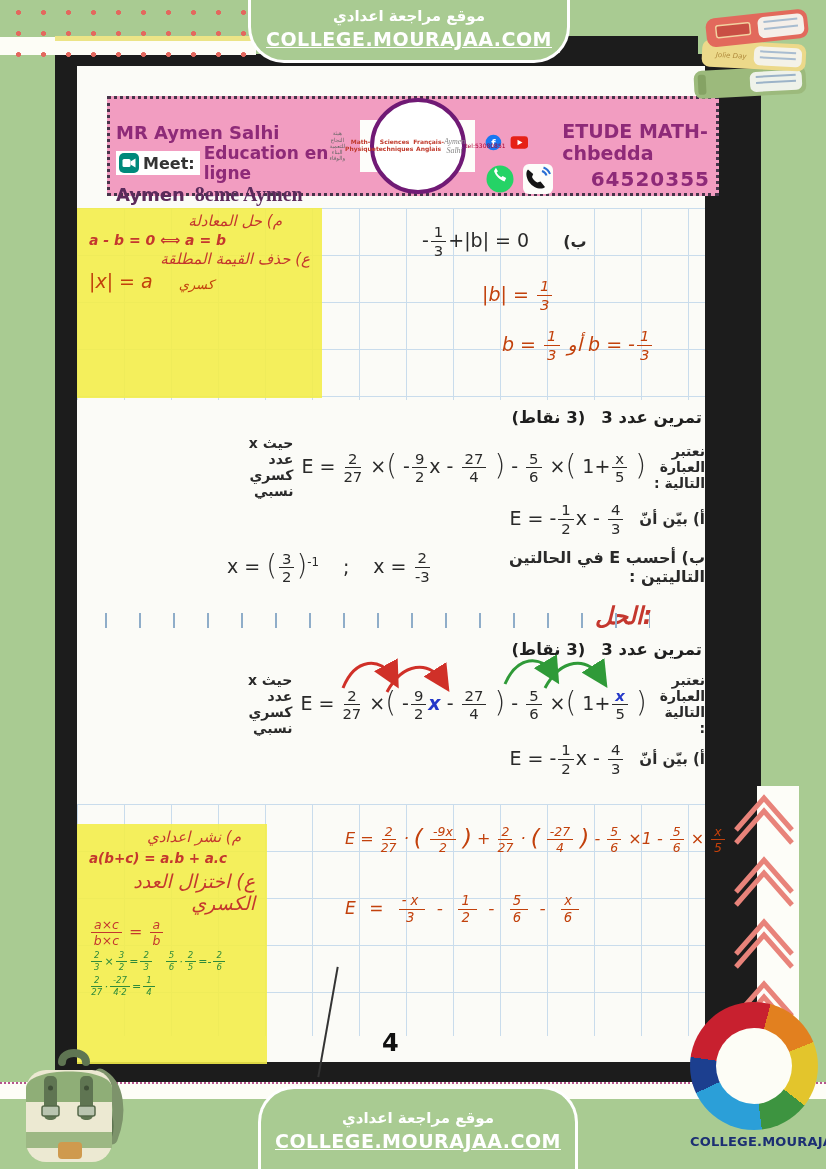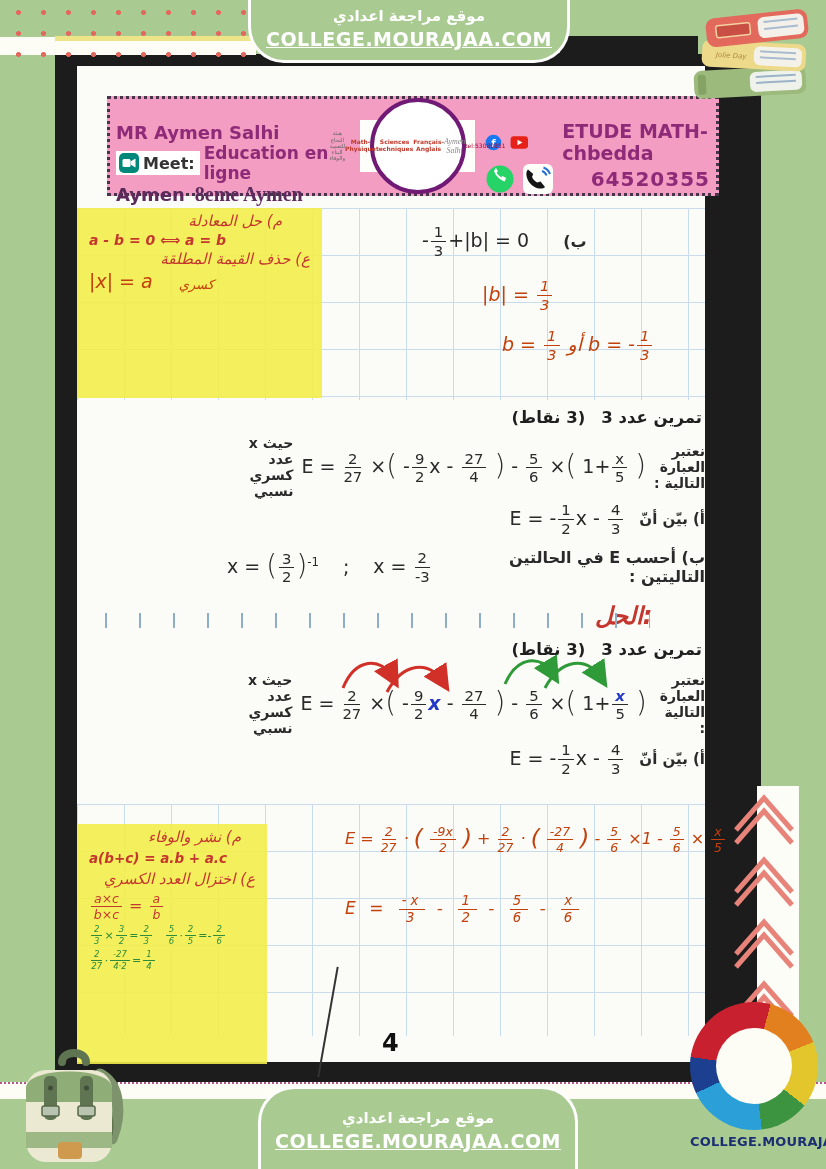--- a/index.html
+++ b/index.html
@@ -342,23 +342,23 @@
               <span class="fd">2</span>
             </span>x - <span class="frac">
               <span class="fn">4</span>
               <span class="fd">3</span>
             </span></span>
       </div>
 
       <div class="grid gridB"></div>
 
       <div class="note note2">
-        <div class="hand red rtl" style="font-size:15px;padding-right:14px">م) نشر والوفاء</div>
+        <div class="hand red rtl" style="font-size:15px;padding-right:14px">م) نشر اعدادي</div>
         <div class="hand red" style="font-size:13.5px;font-weight:bold">a(b+c) = a.b + a.c</div>
-        <div class="hand red rtl" style="font-size:15px">ع) اختزال العدد الكسري</div>
+        <div class="hand red rtl" style="font-size:19px">ع) اختزال العدد الكسري</div>
         <div class="hand red math" style="font-size:16px"><span class="frac">
               <span class="fn">a×c</span>
               <span class="fd">b×c</span>
             </span> = <span class="frac">
               <span class="fn">a</span>
               <span class="fd">b</span>
             </span></div>
         <div style="display:flex;gap:10px">
           <span class="hand green-ink math" style="font-size:11px"><span class="frac">
                 <span class="fn">2</span>

